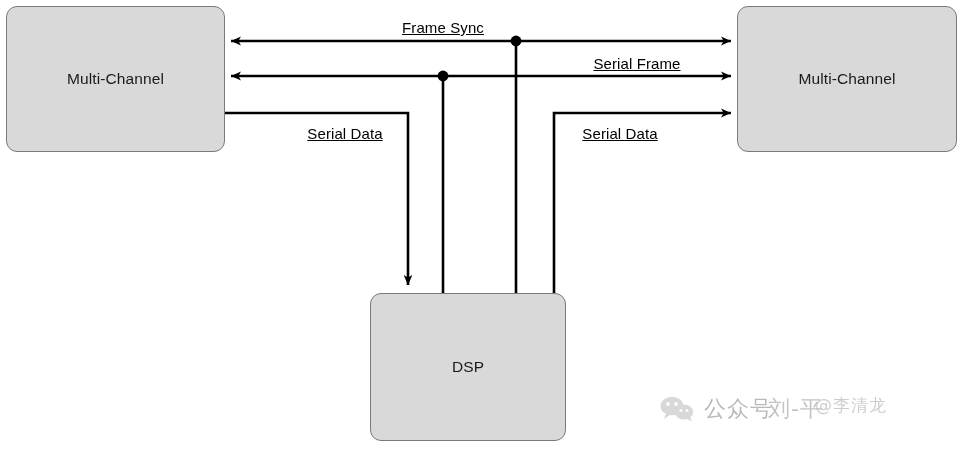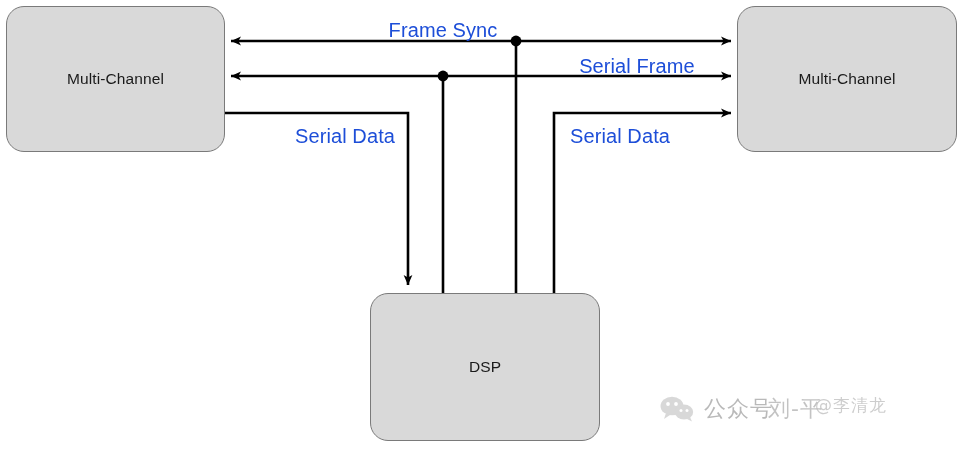--- a/index.html
+++ b/index.html
@@ -23,49 +23,50 @@
     left: 0;
     top: 0;
     width: 962px;
     height: 450px;
   }
   .node-box {
     position: absolute;
     box-sizing: border-box;
     background: #d9d9d9;
     border: 1.6px solid #7a7a7a;
-    border-radius: 18px;
+    border-radius: 11px;
     display: flex;
     flex-direction: column;
     align-items: center;
     justify-content: center;
     text-align: center;
     color: #1a1a1a;
     font-size: 15.5px;
     line-height: 1.5;
     letter-spacing: 0.1px;
   }
   .node-line {
     display: block;
     white-space: nowrap;
   }
   .edge-label {
     position: absolute;
-    font-size: 20px;
-    color: #1d4ed8;
+    font-size: 15px;
+    color: #000000;
     white-space: nowrap;
     background: transparent;
     letter-spacing: 0.1px;
+    text-decoration: underline;
   }
   .edge-label.center {
     transform: translateX(-50%);
   }
   #adc-box   { left: 6px;   top: 6px;   width: 219px; height: 146px; }
   #dac-box   { left: 737px; top: 6px;   width: 220px; height: 146px; }
-  #dsp-box   { left: 370px; top: 293px; width: 230px; height: 148px; }
+  #dsp-box   { left: 370px; top: 293px; width: 196px; height: 148px; }
 
   #label-frame-sync   { left: 443px; top: 19px;  }
   #label-serial-clock { left: 637px; top: 55px;  }
   #label-sd-left      { left: 345px; top: 125px; }
   #label-sd-right     { left: 620px; top: 125px; }
 
   .watermark {
     position: absolute;
     left: 660px;
     top: 388px;

